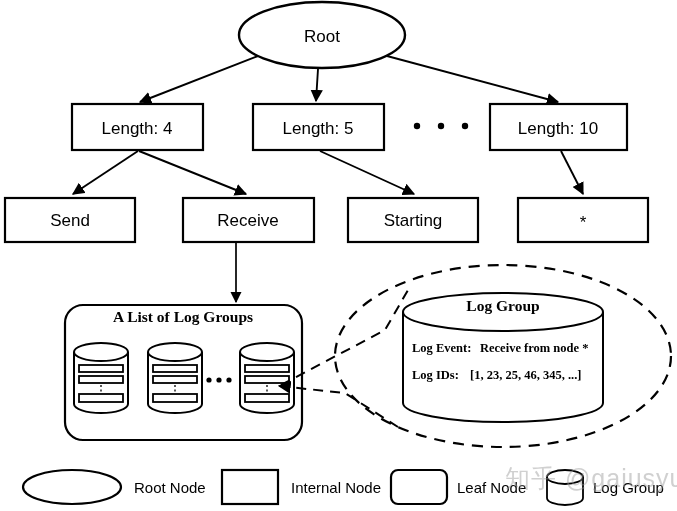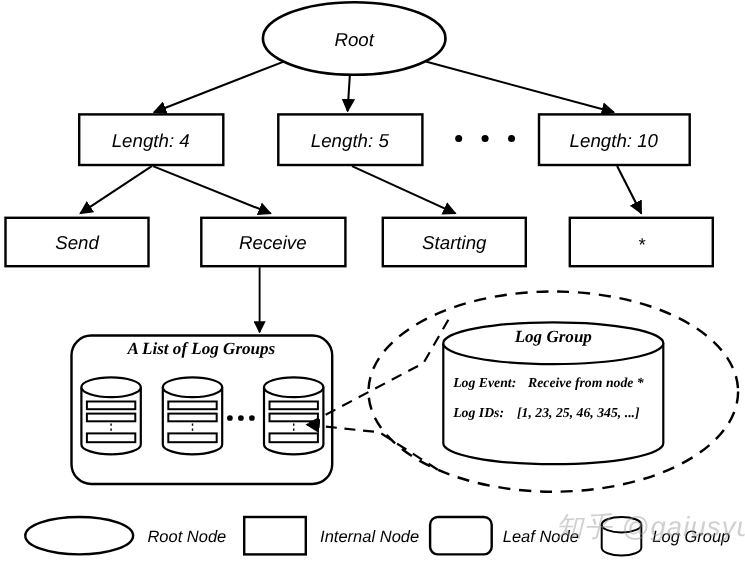--- a/index.html
+++ b/index.html
@@ -12,21 +12,20 @@
     width: 677px;
     height: 511px;
     overflow: hidden;
     font-family: "Liberation Sans", sans-serif;
   }
   #diagram-root {
     position: relative;
     width: 677px;
     height: 511px;
     background: #ffffff;
-    font-style: italic;
   }
   svg#diagram {
     display: block;
     width: 677px;
     height: 511px;
   }
   .node-shape {
     fill: #ffffff;
     stroke: #000000;
     stroke-width: 2.2;

